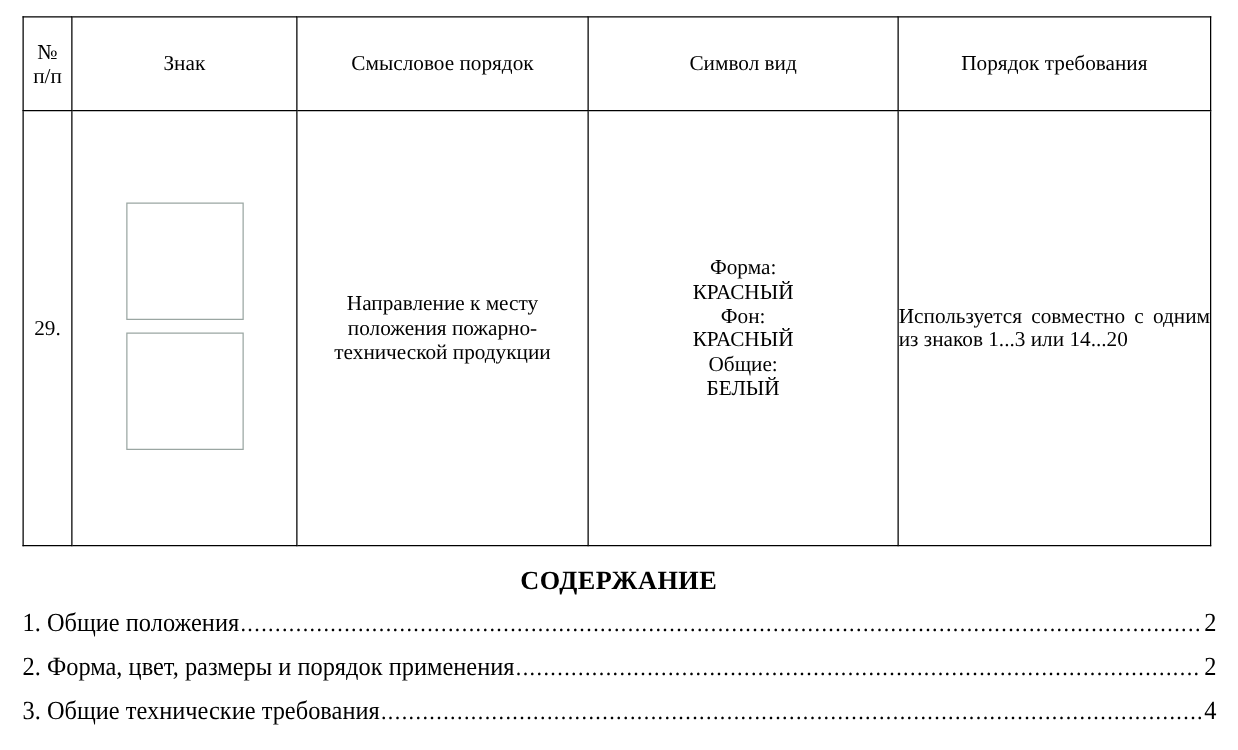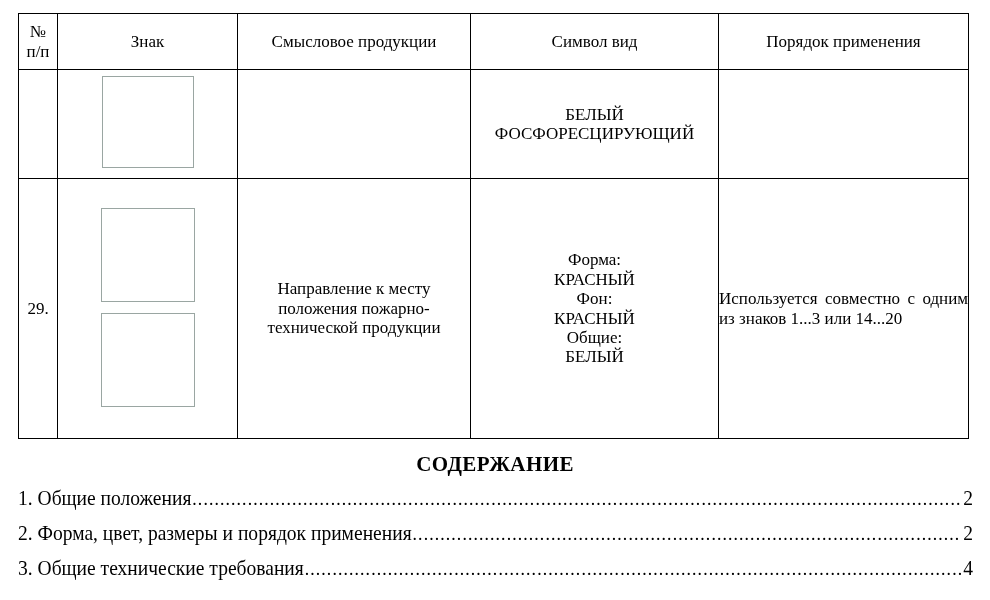--- a/index.html
+++ b/index.html
@@ -167,43 +167,25 @@
         <col class="c-use">
     </colgroup>
     <tbody>
 
       <tr class="head">
         <td class="hd-num">
           <div>№</div>
           <div>п/п</div>
         </td>
         <td class="hd-text">Знак</td>
-        <td class="hd-text">Смысловое продукции</td>
+        <td class="hd-text">Смысловое порядок</td>
         <td class="hd-text">Символ вид</td>
-        <td class="hd-text">Порядок применения</td>
+        <td class="hd-text">Порядок требования</td>
       </tr>
 
-      <tr style="height:109px;">
-        <td class="cell-num"></td>
-        <td class="cell-sign">
-          <span class="sign green">
-            <span class="plate">
-              <svg width="74" height="74" viewBox="0 0 74 74" aria-hidden="true">
-                <g fill="#ffffff">
-                  <path d="M52 18 L56.5 22.5 L30.5 48.5 L26 44 Z"></path>
-                  <path d="M21 53 L22.8 31.5 L30.6 39.3 L39.4 48.1 L47.2 55.9 Z"></path>
-                </g>
-              </svg>
-            </span>
-          </span>
-        </td>
-        <td class="cell-mean"></td>
-        <td class="cell-look">БЕЛЫЙ ФОСФОРЕСЦИРУЮЩИЙ</td>
-        <td class="cell-use cell-empty"></td>
-      </tr>
 
       <tr style="height:260px;">
         <td class="cell-num">29.</td>
         <td class="cell-sign">
           <div style="margin:2px 0 8px 0;">
             <span class="sign red">
               <span class="plate">
                 <svg width="78" height="78" viewBox="0 0 78 78" aria-hidden="true">
                   <path fill="#ffffff" d="M13 39 L34 22 L34 33.5 L66 33.5 L66 44.5 L34 44.5 L34 56 Z"></path>
                 </svg>

